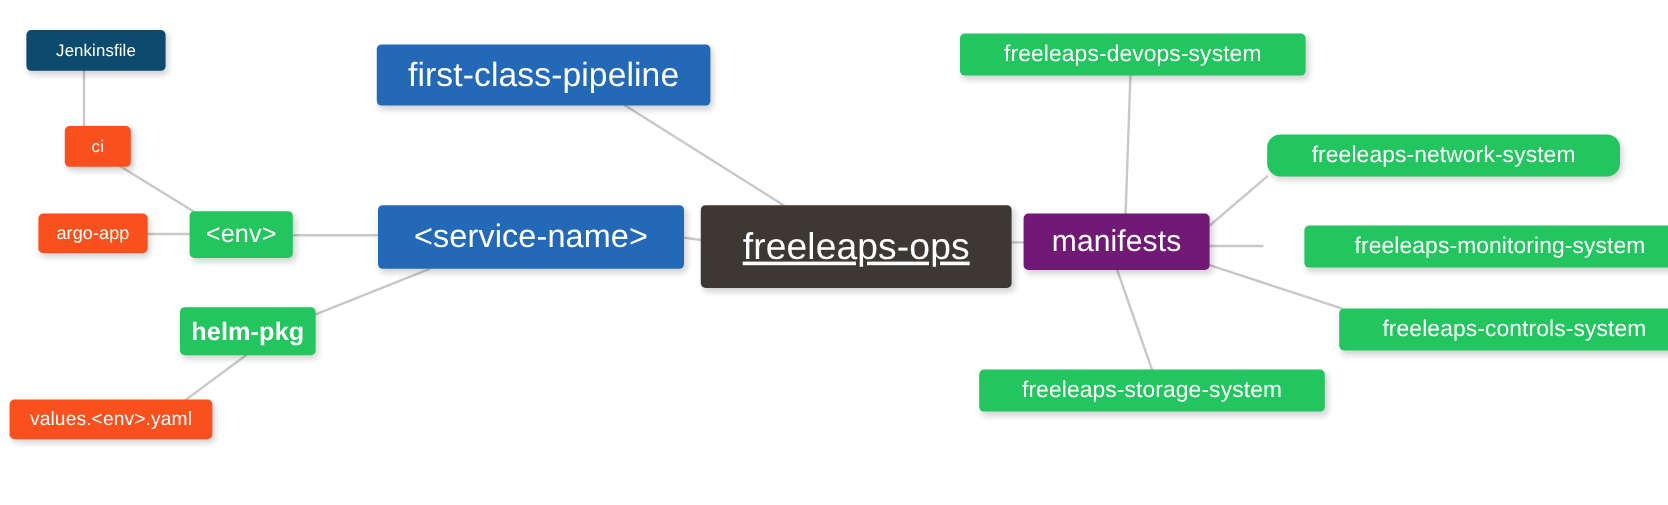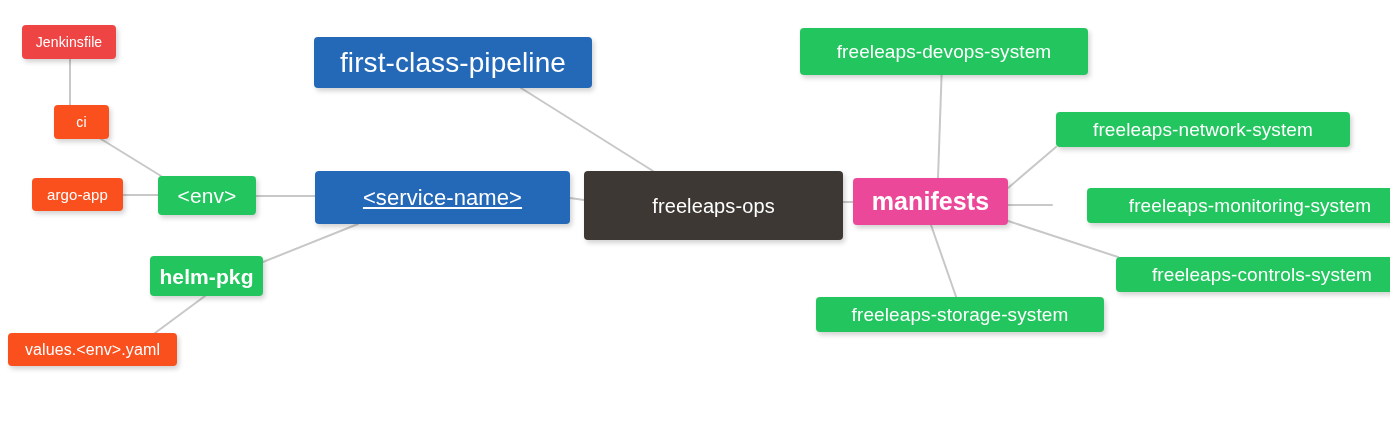--- a/index.html
+++ b/index.html
@@ -58,59 +58,59 @@
       <line x1="570" y1="198" x2="584" y2="200" stroke="#c8c8c8" stroke-width="2" stroke-linecap="round"></line>
       <line x1="521" y1="88" x2="653" y2="171" stroke="#c8c8c8" stroke-width="2" stroke-linecap="round"></line>
       <line x1="843" y1="202" x2="853" y2="202" stroke="#c8c8c8" stroke-width="2" stroke-linecap="round"></line>
       <line x1="938" y1="178" x2="942" y2="63" stroke="#c8c8c8" stroke-width="2" stroke-linecap="round"></line>
       <line x1="1008" y1="188" x2="1056" y2="147" stroke="#c8c8c8" stroke-width="2" stroke-linecap="round"></line>
       <line x1="1008" y1="205" x2="1052" y2="205" stroke="#c8c8c8" stroke-width="2" stroke-linecap="round"></line>
       <line x1="1008" y1="221" x2="1118" y2="257" stroke="#c8c8c8" stroke-width="2" stroke-linecap="round"></line>
       <line x1="931" y1="225" x2="960" y2="308" stroke="#c8c8c8" stroke-width="2" stroke-linecap="round"></line>
     </svg>
   <div id="nodes">
-      <div class="node" style="left: 22px; top: 25px; width: 94px; height: 34px; background: #ef4444; font-size: 14px;">
+      <div class="node" style="left: 22px; top: 25px; width: 116px; height: 34px; background: #0c4a6e; font-size: 14px;">
         <span class="node-label">Jenkinsfile</span>
       </div>
       <div class="node" style="left: 54px; top: 105px; width: 55px; height: 34px; background: rgb(249, 80, 30); font-size: 14px;">
         <span class="node-label">ci</span>
       </div>
       <div class="node" style="left: 32px; top: 178px; width: 91px; height: 33px; background: rgb(249, 80, 30); font-size: 15px;">
         <span class="node-label">argo-app</span>
       </div>
-      <div class="node" style="left: 158px; top: 176px; width: 98px; height: 39px; background: rgb(34, 197, 94); font-size: 21px;">
+      <div class="node" style="left: 158px; top: 176px; width: 86px; height: 39px; background: rgb(34, 197, 94); font-size: 21px;">
         <span class="node-label">&lt;env&gt;</span>
       </div>
       <div class="node" style="left: 150px; top: 256px; width: 113px; height: 40px; background: rgb(34, 197, 94); font-size: 21px; font-weight: bold;">
         <span class="node-label">helm-pkg</span>
       </div>
       <div class="node" style="left: 8px; top: 333px; width: 169px; height: 33px; background: rgb(249, 80, 30); font-size: 16px; text-align: right;">
         <span class="node-label">values.&lt;env&gt;.yaml</span>
       </div>
       <div class="node" style="left: 314px; top: 37px; width: 278px; height: 51px; background: rgb(36, 104, 184); font-size: 28px; text-align: right;">
         <span class="node-label">first-class-pipeline</span>
       </div>
-      <div class="node" style="left: 315px; top: 171px; width: 255px; height: 53px; background: rgb(36, 104, 184); font-size: 22px; text-decoration: underline;">
+      <div class="node" style="left: 315px; top: 171px; width: 255px; height: 53px; background: rgb(36, 104, 184); font-size: 27px;">
         <span class="node-label">&lt;service-name&gt;</span>
       </div>
-      <div class="node" style="left: 584px; top: 171px; width: 259px; height: 69px; background: rgb(61, 56, 52); font-size: 20px;">
+      <div class="node" style="left: 584px; top: 171px; width: 259px; height: 69px; background: rgb(61, 56, 52); font-size: 31px; text-decoration: underline;">
         <span class="node-label">freeleaps-ops</span>
       </div>
-      <div class="node" style="left: 853px; top: 178px; width: 155px; height: 47px; background: #ec4899; font-size: 25px; font-weight: bold;">
+      <div class="node" style="left: 853px; top: 178px; width: 155px; height: 47px; background: #701a75; font-size: 25px;">
         <span class="node-label">manifests</span>
       </div>
-      <div class="node" style="left: 800px; top: 28px; width: 288px; height: 47px; background: rgb(34, 197, 94); font-size: 19px;">
+      <div class="node" style="left: 800px; top: 28px; width: 288px; height: 35px; background: rgb(34, 197, 94); font-size: 19px;">
         <span class="node-label">freeleaps-devops-system</span>
       </div>
-      <div class="node" style="left: 1056px; top: 112px; width: 294px; height: 35px; background: rgb(34, 197, 94); font-size: 19px;">
+      <div class="node" style="left: 1056px; top: 112px; width: 294px; height: 35px; background: rgb(34, 197, 94); font-size: 19px; border-radius: 11px;">
         <span class="node-label">freeleaps-network-system</span>
       </div>
       <div class="node" style="left: 1052px; top: 188px; width: 326px; height: 35px; background: rgb(34, 197, 94); font-size: 19px; margin-left: 35px;">
         <span class="node-label">freeleaps-monitoring-system</span>
       </div>
       <div class="node" style="left: 1116px; top: 257px; width: 292px; height: 35px; background: rgb(34, 197, 94); font-size: 19px;">
         <span class="node-label">freeleaps-controls-system</span>
       </div>
-      <div class="node" style="left: 816px; top: 297px; width: 288px; height: 35px; background: rgb(34, 197, 94); font-size: 19px;">
+      <div class="node" style="left: 816px; top: 308px; width: 288px; height: 35px; background: rgb(34, 197, 94); font-size: 19px;">
         <span class="node-label">freeleaps-storage-system</span>
       </div>
     </div>
 </div>
 
 </body></html>

